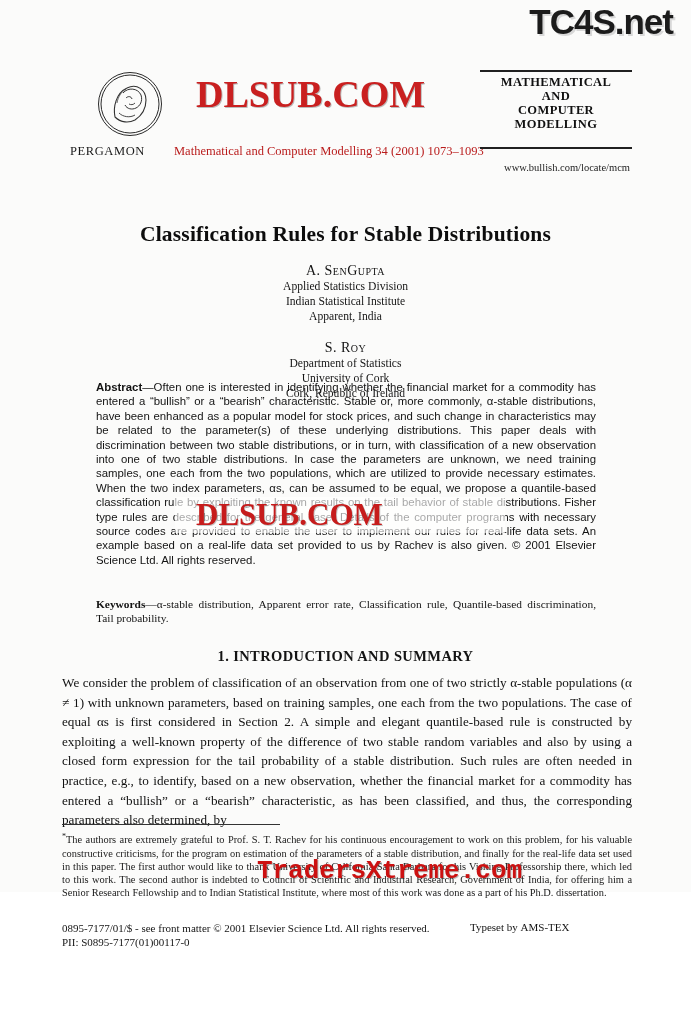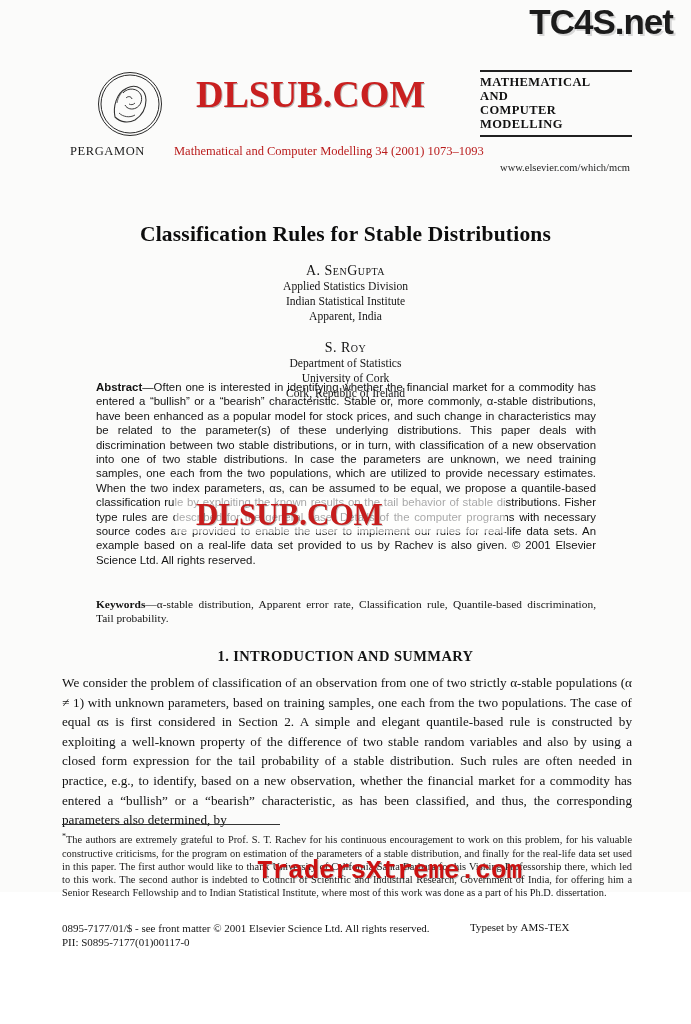--- a/index.html
+++ b/index.html
@@ -114,24 +114,24 @@
     font-family: "Liberation Serif", serif;
     font-size: 12.5px;
     color: #b91c1c;
     white-space: nowrap;
   }
   .jbox {
     position: absolute;
     right: 0;
     top: 0;
     width: 152px;
-    text-align: left;
+    text-align: center;
     border-top: 2px solid #202020;
     border-bottom: 2px solid #202020;
-    padding: 3px 0 4px 0;
+    padding: 3px 0 16px 0;
   }
   .jbox div {
     font-family: "Liberation Serif", serif;
     font-weight: bold;
     font-size: 12.5px;
     line-height: 14px;
     letter-spacing: 0.4px;
     color: #111;
   }
   .elsevier-url {
@@ -287,21 +287,21 @@
       </svg>
     </div>
     <div class="pergamon">PERGAMON</div>
     <div class="journal-ref">Mathematical and Computer Modelling 34 (2001) 1073–1093</div>
     <div class="jbox">
       <div>MATHEMATICAL</div>
       <div>AND</div>
       <div>COMPUTER</div>
       <div>MODELLING</div>
     </div>
-    <div class="elsevier-url">www.elsevier.com/which/mcm</div>
+    <div class="elsevier-url">www.bullish.com/locate/mcm</div>
   </div>
 
   <div class="title">Classification Rules for Stable Distributions</div>
 
   <div class="authors">
     <div class="author-name">
       <span>A. </span><span class="sc">SenGupta</span>
     </div>
     <div class="affil">Applied Statistics Division</div>
     <div class="affil">Indian Statistical Institute</div>

